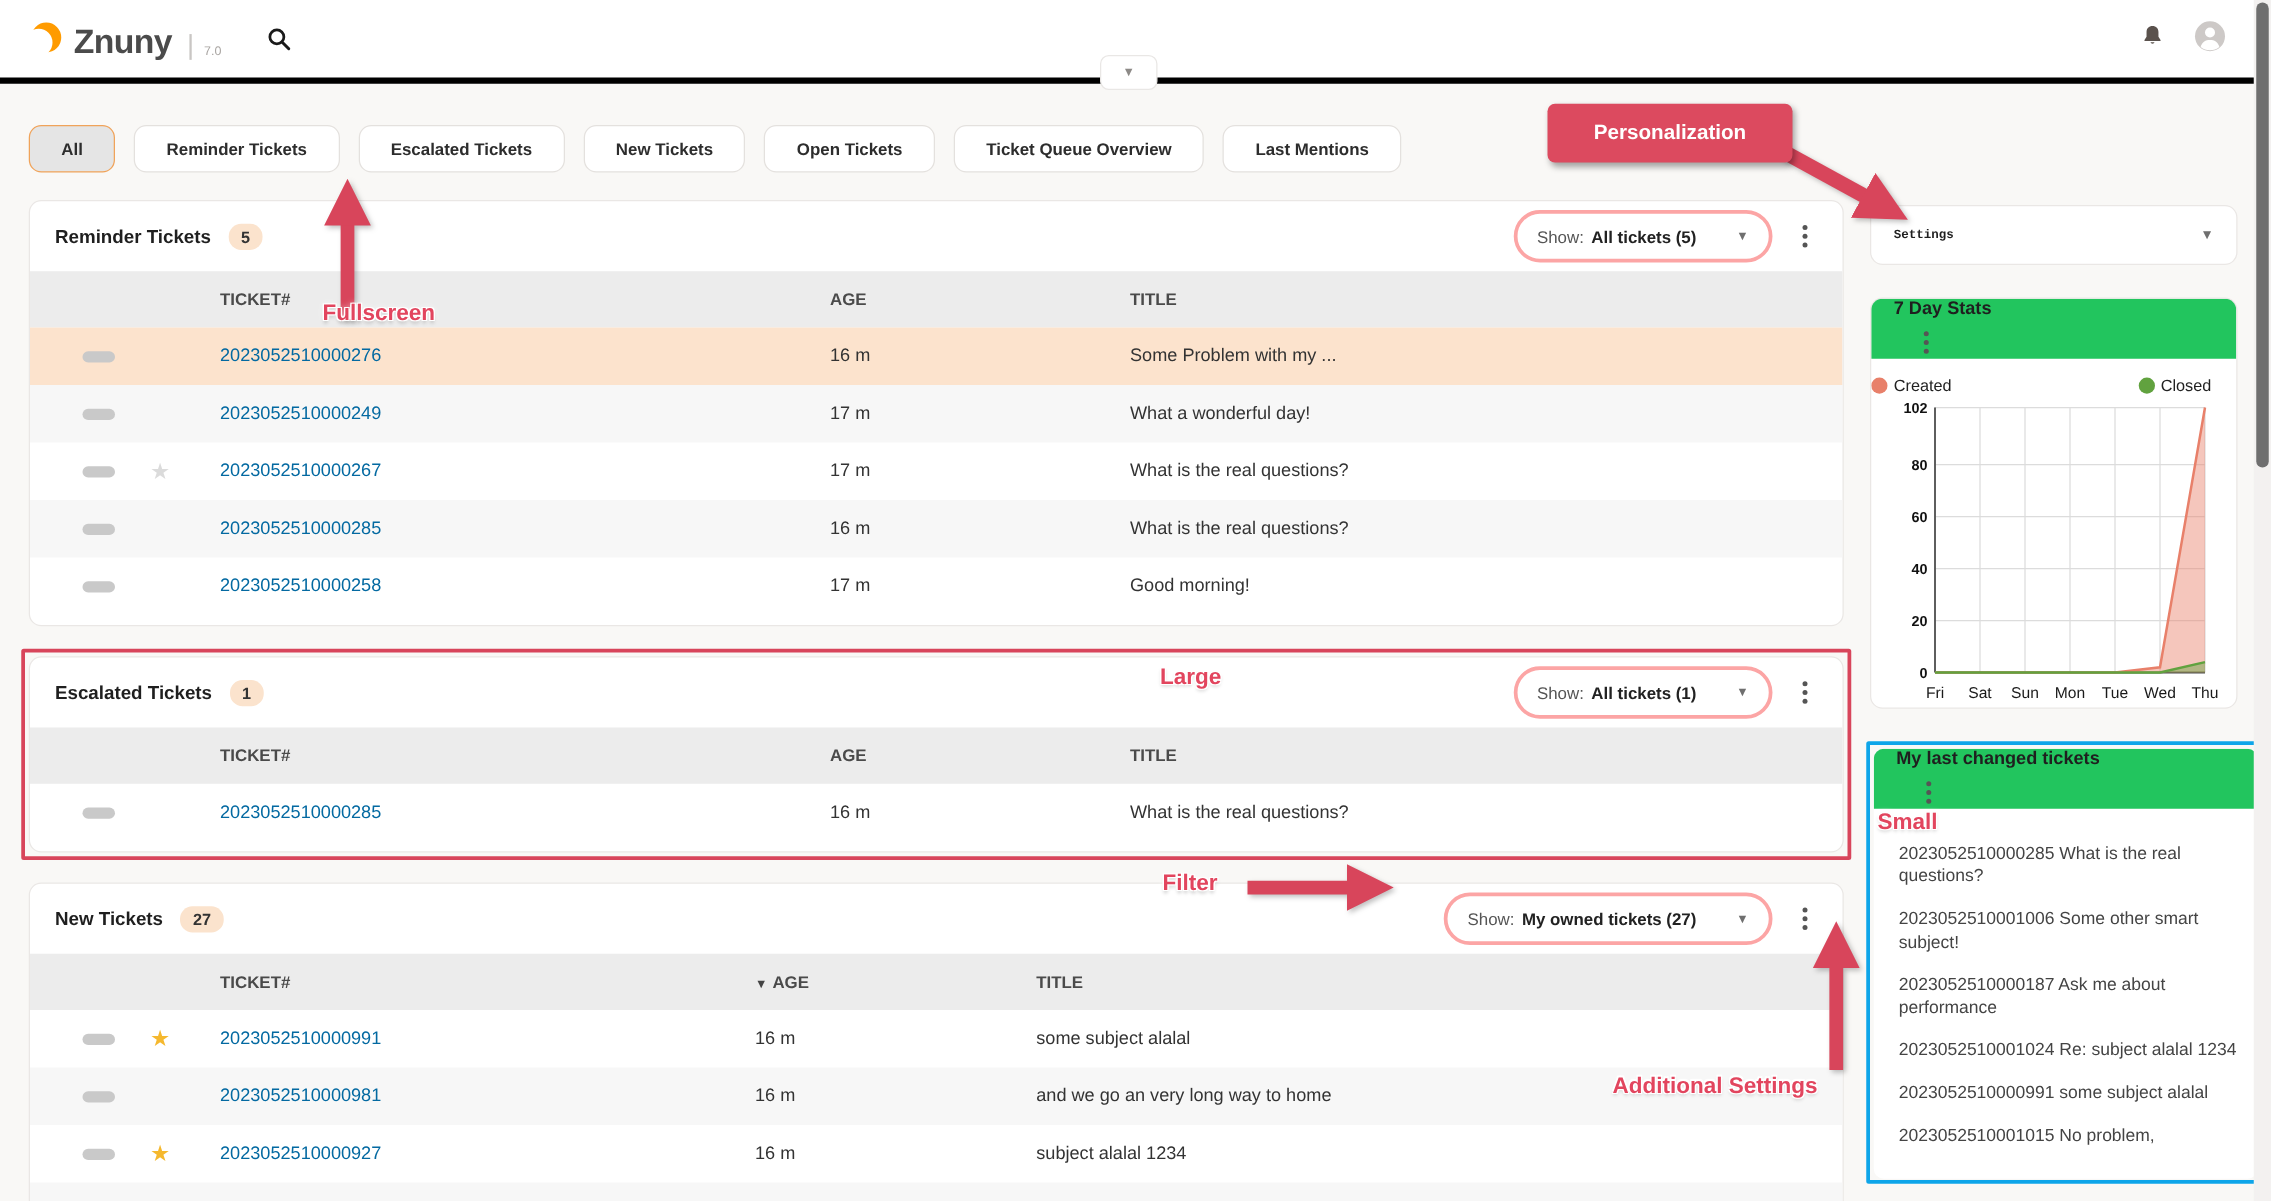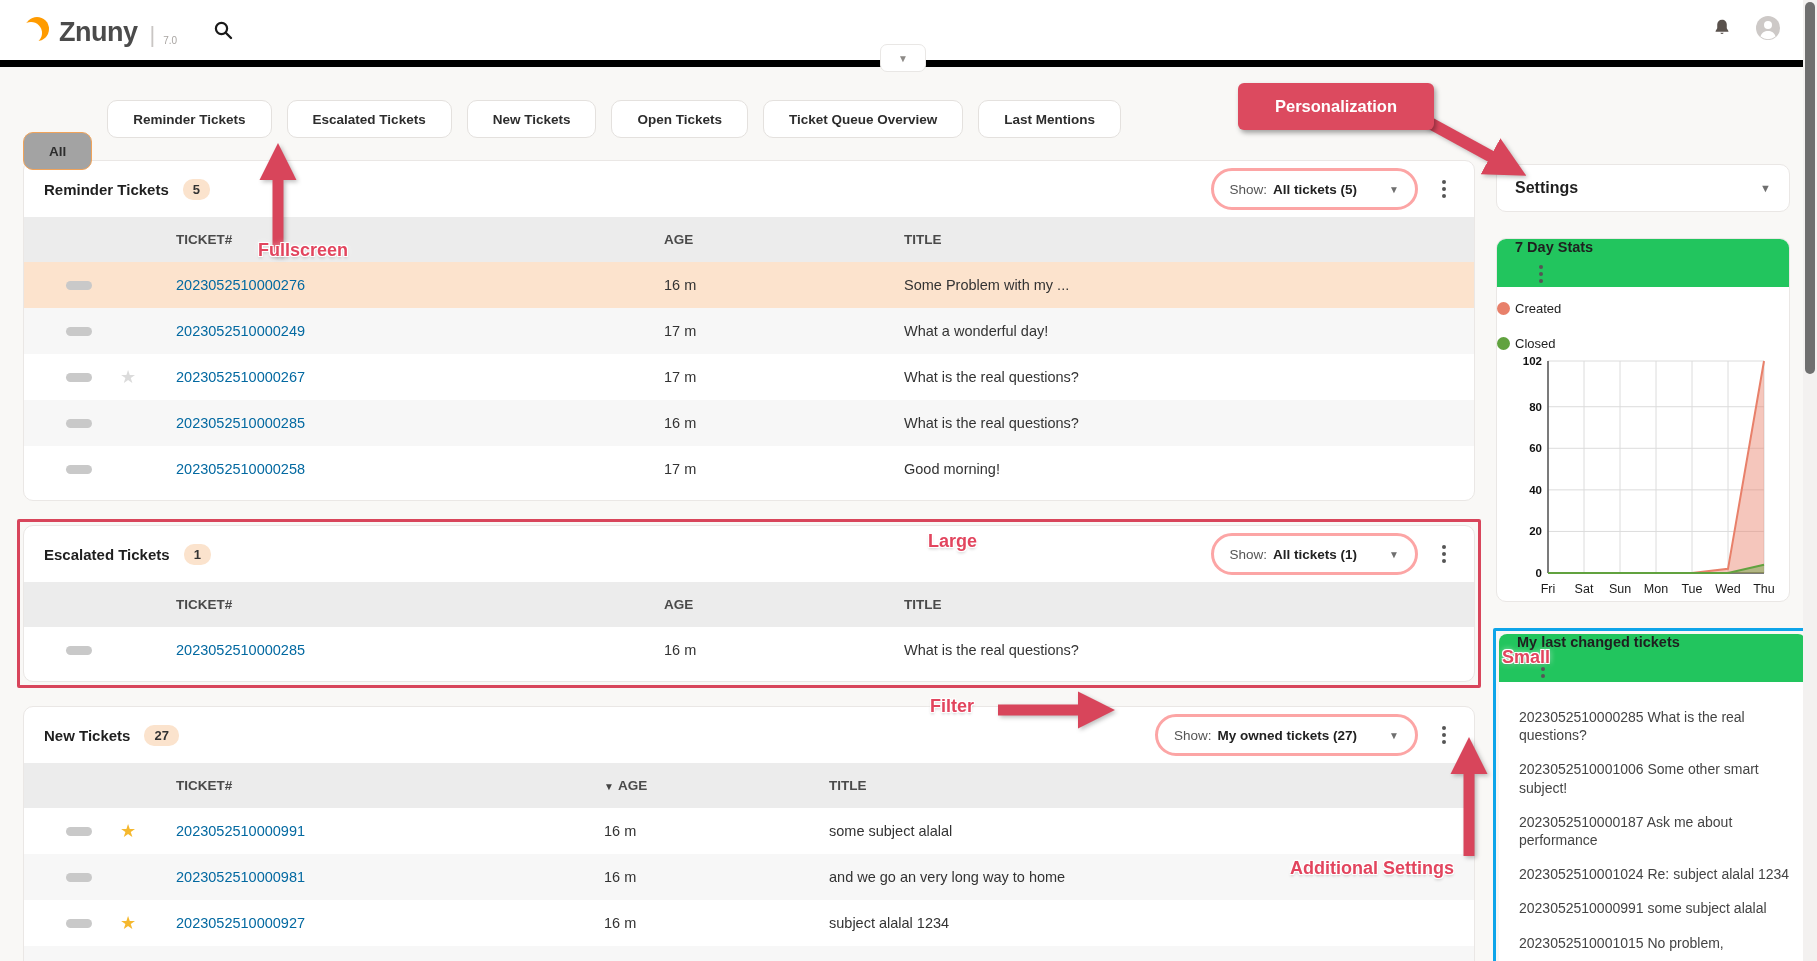--- a/index.html
+++ b/index.html
@@ -1,20 +1,20 @@
 <!DOCTYPE html>
 <html><head>
 <meta charset="utf-8">
 <style>
   html,body{margin:0;padding:0;width:1817px;height:961px;overflow:hidden;
     font-family:"Liberation Sans",sans-serif;background:#f9f8f6;}
   *{box-sizing:border-box;}
 
   
-  .navbar{position:relative;height:67px;background:#fff;border-bottom:7px solid #000000;
+  .navbar{position:relative;height:67px;background:#fff;border-bottom:5px solid #000000;
     display:flex;align-items:center;padding:0 36px 0 23px;z-index:4;}
   .logo{display:flex;align-items:flex-end;gap:6px;}
   .logo-swoosh{width:30px;height:30px;margin-bottom:2px;}
   .logo-name{font-size:27px;font-weight:bold;color:#4b4b4b;letter-spacing:-.5px;line-height:1;}
   .logo-sep{color:#c9c6c4;font-size:22px;font-weight:300;line-height:1;margin:0 2px 0 6px;}
   .logo-ver{font-size:10px;color:#a9a5a2;margin-bottom:0px;}
   .nav-items{display:flex;align-items:center;gap:37px;margin-left:42px;height:100%;}
   .nav-item{position:relative;height:100%;display:flex;align-items:center;font-size:15.5px;
     color:#333;cursor:pointer;}
   .nav-item.active{color:#ff9b00;}
@@ -27,21 +27,21 @@
 
   
   .content{display:flex;padding:33px 0 0 23px;gap:21px;}
   .main-col{width:1452px;flex:none;}
   .side-col{width:294px;flex:none;margin-top:64px;}
 
   
   .filter-row{display:flex;gap:15px;height:38px;margin-bottom:22px;}
   .pill{background:#fff;border:1px solid #e4e1de;border-radius:10px;padding:0 25px;height:38px;
     display:flex;align-items:center;font-size:13.5px;font-weight:bold;color:#2d2d2d;cursor:pointer;}
-  .pill.active{background:#a3a3a3;border-color:#f0a35a;margin-top:32px;}
+  .pill.active{background:#e5e5e5;border-color:#f0a35a;}
 
   
   .card{background:#fff;border:1px solid #eae7e5;border-radius:10px;overflow:hidden;}
   .whead{display:flex;align-items:center;height:56px;padding:0 24px 0 20px;}
   .wtitle{font-size:15px;font-weight:bold;color:#1f1f1f;}
   .badge{background:#fbe3cd;color:#333;border-radius:10px;padding:3px 10px;font-size:13px;
     font-weight:bold;margin-left:14px;}
   .spacer{flex:1;}
   .show-pill{display:flex;align-items:center;border:3px solid #fca5a5;border-radius:22px;
     background:#fff;padding:0 16px;height:42px;font-size:13.5px;color:#555;cursor:pointer;gap:6px;}
@@ -71,26 +71,26 @@
   .tbody{padding-bottom:8px;}
   .mt18{margin-top:18px;}
 
   
   .red-wrap{border:3px solid #d8455b;padding:3px;margin:18px -6px 0 -6px;border-radius:2px;}
   .red-wrap-side{border:3px solid #0ea5e9;padding:3px;margin:26px -22px 0 -3px;height:354px;overflow:hidden;border-radius:2px;}
 
   
   .side-card{background:#fff;border:1px solid #eae7e5;border-radius:10px;overflow:hidden;}
   .settings-card{height:48px;display:flex;align-items:center;padding:0 18px;cursor:pointer;}
-  .settings-card .wtitle{font-size:16px;}
+  .settings-card .wtitle{font-size:10px;font-family:Liberation Mono, monospace;}
   .settings-card .chev{color:#6f6f6f;font-size:11px;}
   .side-head{height:48px;background:#22c55e;display:flex;align-items:flex-start;padding:0 18px;flex-direction:column;}
   .side-head .wtitle{font-size:14.5px;}
   .mt26{margin-top:26px;}
-  .legend{display:flex;justify-content:flex-end;gap:20px;padding:14px 20px 0 0;font-size:13px;color:#222;flex-direction:column;}
+  .legend{display:flex;justify-content:space-between;gap:20px;padding:14px 20px 0 0;font-size:13px;color:#222;}
   .legend-item{display:flex;align-items:center;gap:5px;}
   .legend-item .dot{width:13px;height:13px;border-radius:50%;display:inline-block;}
   .chart-svg{display:block;margin:2px auto 0 auto;}
   .xt{font-size:12.5px;fill:#1a1a1a;}
   .yt{font-size:11.5px;font-weight:bold;fill:#111;}
   .lc-list{padding:26px 16px 10px 20px;}
   .lc-item{font-size:14px;color:#444;line-height:1.3;margin-bottom:16px;cursor:pointer;}
 
   
   .sb-track{position:absolute;right:0;top:0;width:14px;height:961px;background:#f3f1f0;z-index:6;}

